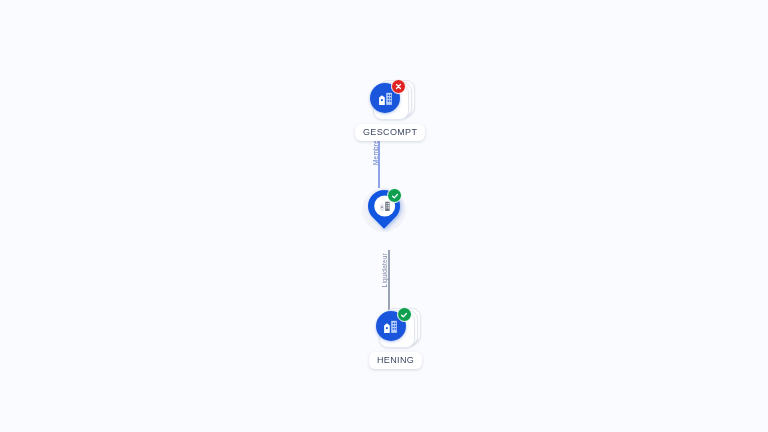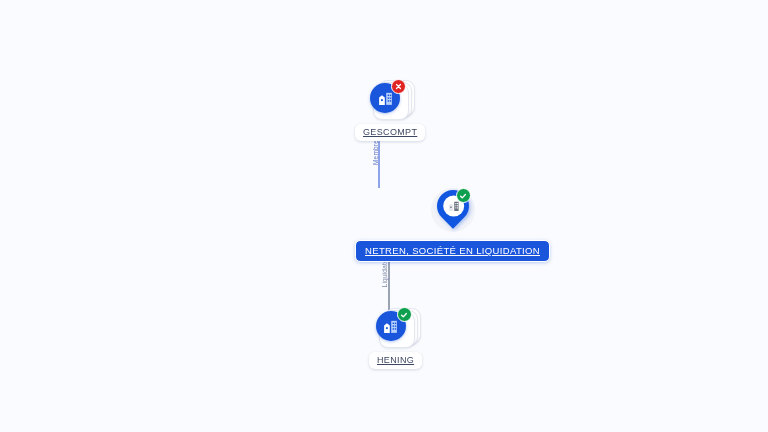--- a/index.html
+++ b/index.html
@@ -143,21 +143,20 @@
   .chip {
     margin-top: 3px;
     background: #ffffff;
     border-radius: 6px;
     padding: 3px 8px 4px;
     font-size: 9px;
     letter-spacing: .35px;
     color: #3d4663;
     box-shadow: 0 1px 3px rgba(40,60,110,.18);
     white-space: nowrap;
-    text-decoration: underline;
   }
   .chip.selected {
     background: #1a56db;
     color: #ffffff;
     border-radius: 4px;
     padding: 4px 9px 5px;
     font-size: 9.5px;
     box-shadow: 0 1px 4px rgba(26,86,219,.45);
     outline: 1.5px solid #ffffff;
   }
@@ -218,21 +217,20 @@
             <rect x="5.6" y="13" width="2.6" height="2.6" fill="#6b7280"></rect>
           </svg>
         </div>
       </div>
       <div class="badge ok" style="left:31px; top:2px;">
         <svg width="8" height="8" viewBox="0 0 10 10">
           <path d="M2 5.2 L4.1 7.3 L8 3.1" stroke="#ffffff" stroke-width="1.7" fill="none" stroke-linecap="round" stroke-linejoin="round"></path>
         </svg>
       </div>
     </div>
-    <div class="chip selected">NETREN, SOCIÉTÉ EN LIQUIDATION</div>
   </div>
 
   <div class="node" style="left:369px; top:305px;">
     <div class="stack">
       <div class="card c1"></div>
       <div class="card c2"></div>
       <div class="card c3"></div>
       <div class="circle-icon">
         <svg width="17" height="17" viewBox="0 0 24 24" fill="none">
           <path d="M3 21h8V10.5L7 7.5 3 10.5V21z" fill="#ffffff"></path>

